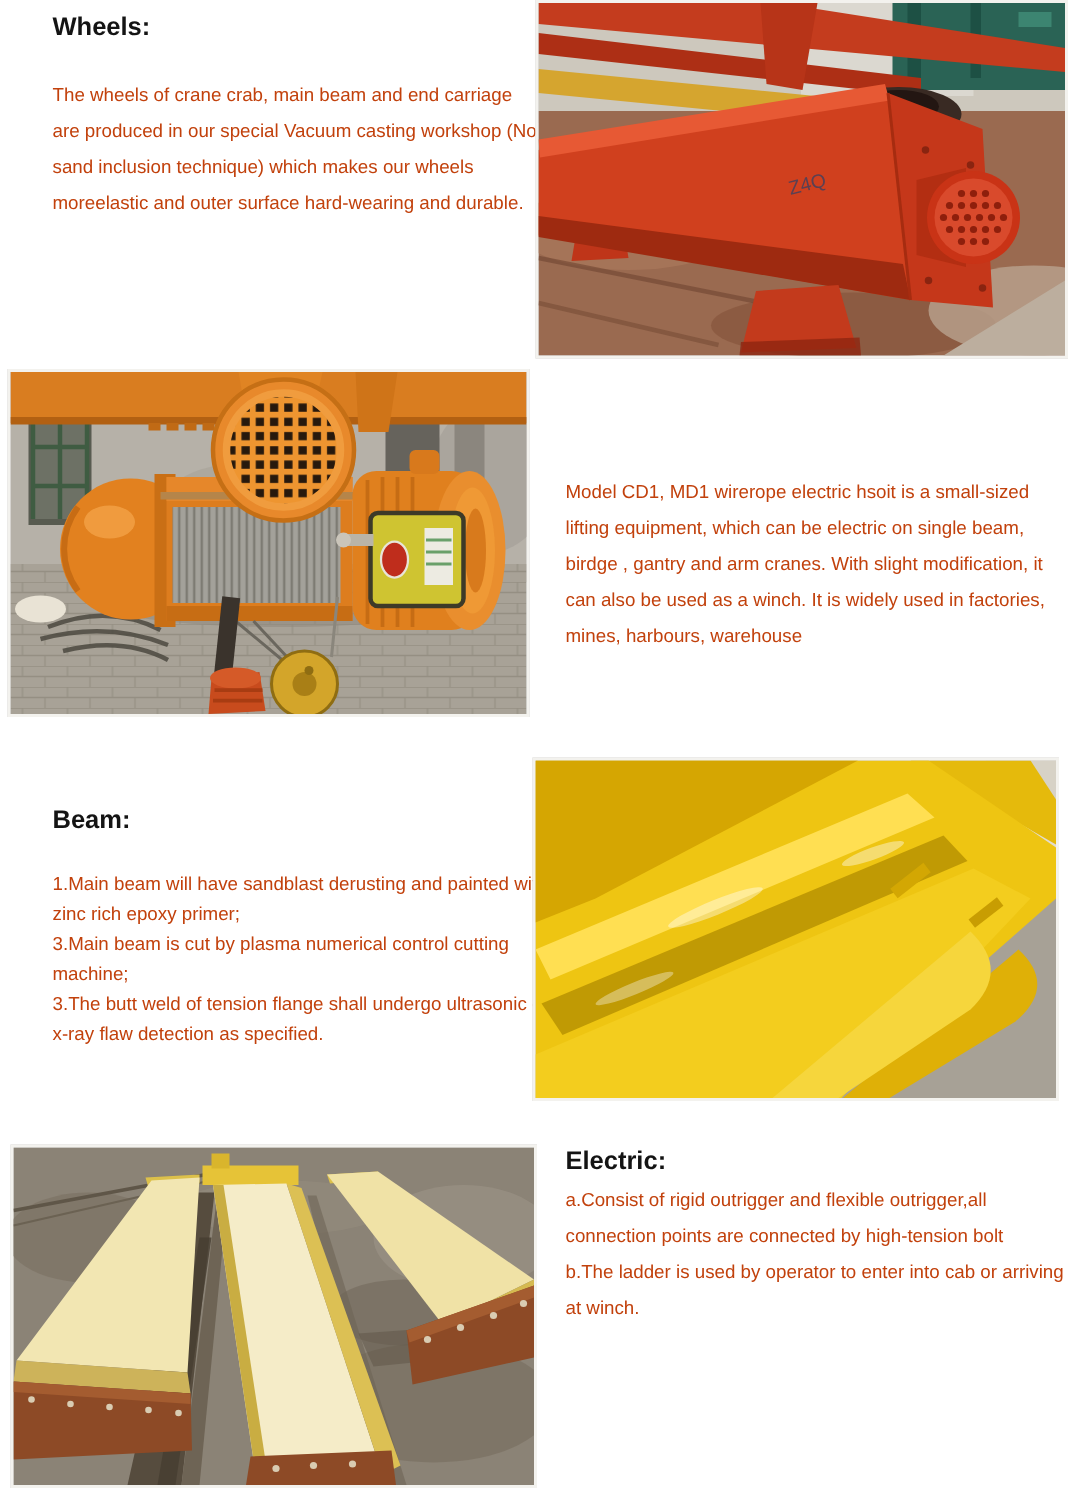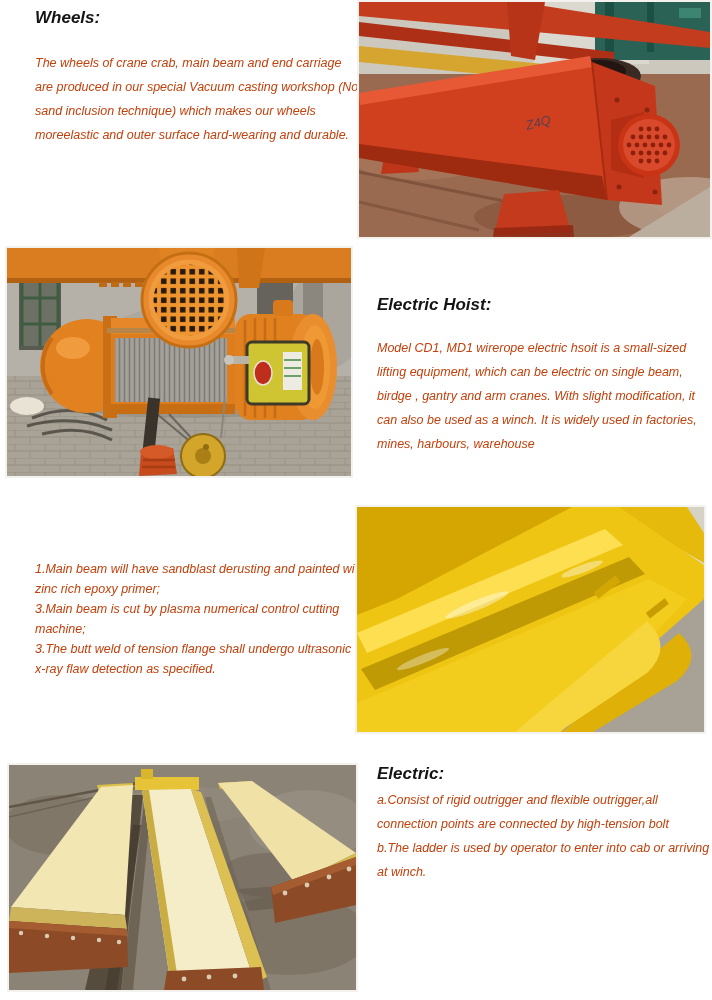--- a/index.html
+++ b/index.html
@@ -1,18 +1,18 @@
 <!DOCTYPE html>
 <html><head>
 <meta charset="utf-8">
 <style>
   * { margin:0; padding:0; box-sizing:border-box; }
   html,body { background:#ffffff; }
   body { font-family:"Liberation Sans", sans-serif; }
-  .page { position:relative; width:712px; height:1000px; background:#ffffff; overflow:hidden;font-style:italic; }
+  .page { position:relative; width:712px; height:1000px; background:#ffffff; overflow:hidden; }
   .text-block { position:absolute; }
   .text-block h2 { font-size:17px; font-weight:700; color:#141414; }
   .text-block .body { font-size:12.5px; color:#c2410c; }
   #sec1 { left:35px; top:8px;  width:325px; }
   #sec1 .body { margin-top:23px; line-height:24px; }
   #sec2 { left:377px; top:295px; width:322px; }
   #sec2 .body { margin-top:21px; line-height:24px; }
   #sec3 { left:35px; top:537px; width:334px; }
   #sec3 .body { margin-top:22px; line-height:20px; }
   #sec4 { left:377px; top:764px; width:333px; }
@@ -202,27 +202,27 @@
       <g>
         <circle cx="196" cy="208" r="22" fill="#d3a52a" stroke="#8f6d12" stroke-width="2"></circle>
         <circle cx="196" cy="208" r="8" fill="#a97f16"></circle>
         <circle cx="199" cy="199" r="3" fill="#8f6d12"></circle>
         <path d="M214,190 L218,150" stroke="#8a867c" stroke-width="2"></path>
       </g>
     </svg>
   </figure>
 
   <div class="text-block" id="sec2">
-    <h2>Electric Hoist:</h2>
     <div class="body">
       <p>Model CD1, MD1 wirerope electric hsoit is a small-sized lifting equipment, which can be electric on single beam, birdge , gantry and arm cranes. With slight modification, it can also be used as a winch. It is widely used in factories, mines, harbours, warehouse</p>
     </div>
   </div>
 
   <div class="text-block" id="sec3">
+    <h2>Beam:</h2>
     <div class="body">
       <p>1.Main beam will have sandblast derusting and painted with zinc rich epoxy primer;</p>
       <p>3.Main beam is cut by plasma numerical control cutting machine;</p>
       <p>3.The butt weld of tension flange shall undergo ultrasonic or x-ray flaw detection as specified.</p>
     </div>
   </div>
 
   <figure class="photo" id="photo3">
     <svg viewBox="0 0 347 225" preserveAspectRatio="none">
       <rect width="347" height="225" fill="#e2dcd0"></rect>

